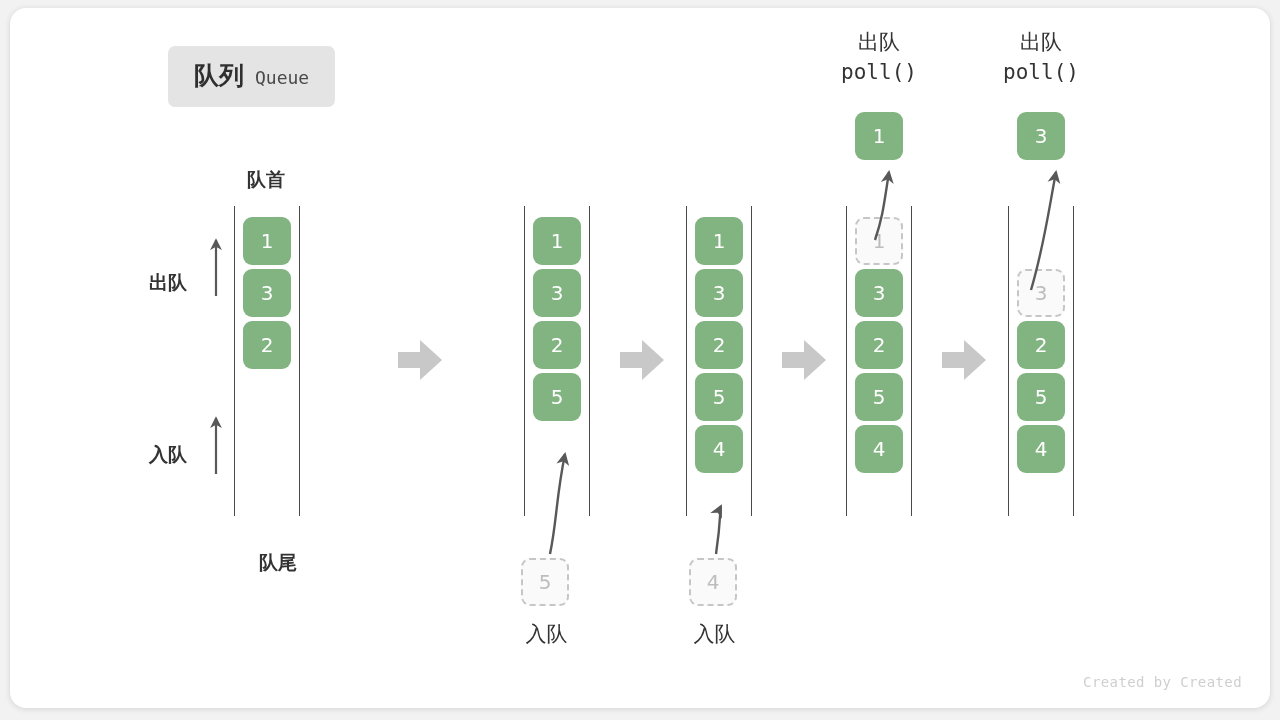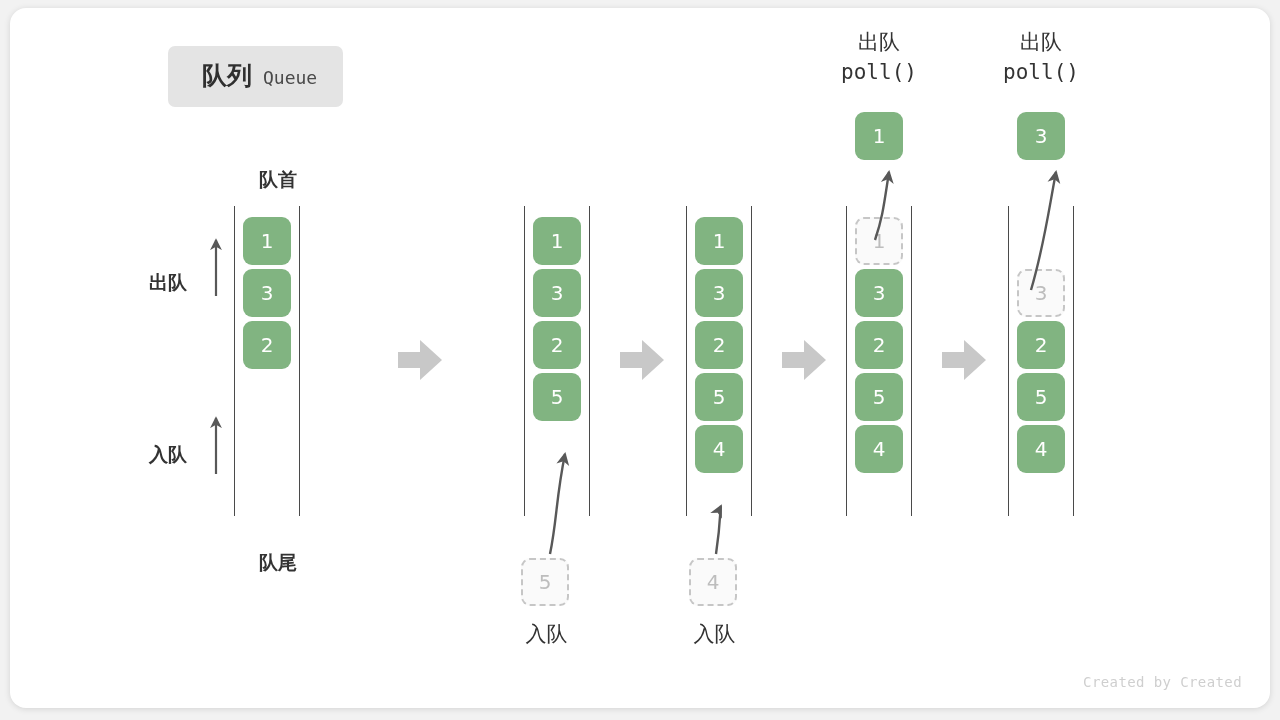--- a/index.html
+++ b/index.html
@@ -36,21 +36,20 @@
     display: flex;
     align-items: baseline;
     gap: 11px;
     white-space: nowrap;
   }
   #title-badge .cn {
     font-size: 25px;
     font-weight: bold;
     color: #2f2f2f;
     font-family: "DejaVu Sans", sans-serif;
-    margin-left: 8px;
   }
   #title-badge .en {
     font-size: 18px;
     color: #4a4a4a;
     font-family: "DejaVu Sans Mono", monospace;
   }
 
   
   .cn-label {
     font-family: "DejaVu Sans", sans-serif;
@@ -128,21 +127,21 @@
 </head>
 <body>
 
 <div id="card">
 
   <div id="title-badge" class="abs">
     <span class="cn">队列</span>
     <span class="en">Queue</span>
   </div>
 
-  <div class="abs cn-label" style="left:237px; top:159px; width:62px; text-align:center;">队首</div>
+  <div class="abs cn-label" style="left:237px; top:159px; width:62px; text-align:left;">队首</div>
   <div class="abs cn-label" style="left:237px; top:542px; width:62px; text-align:center;">队尾</div>
 
   <div class="abs cn-label" style="left:139px; top:262px;">出队</div>
 
   <div class="abs cn-label" style="left:139px; top:434px;">入队</div>
 
   <div class="abs" id="stage-0" style="left:224px; top:198px;">
     <div class="abs rail" style="left:0px;  top:0px; height:310px;"></div>
     <div class="abs rail" style="left:65px; top:0px; height:310px;"></div>
     <div class="abs" style="left:9px; top:11px;">

